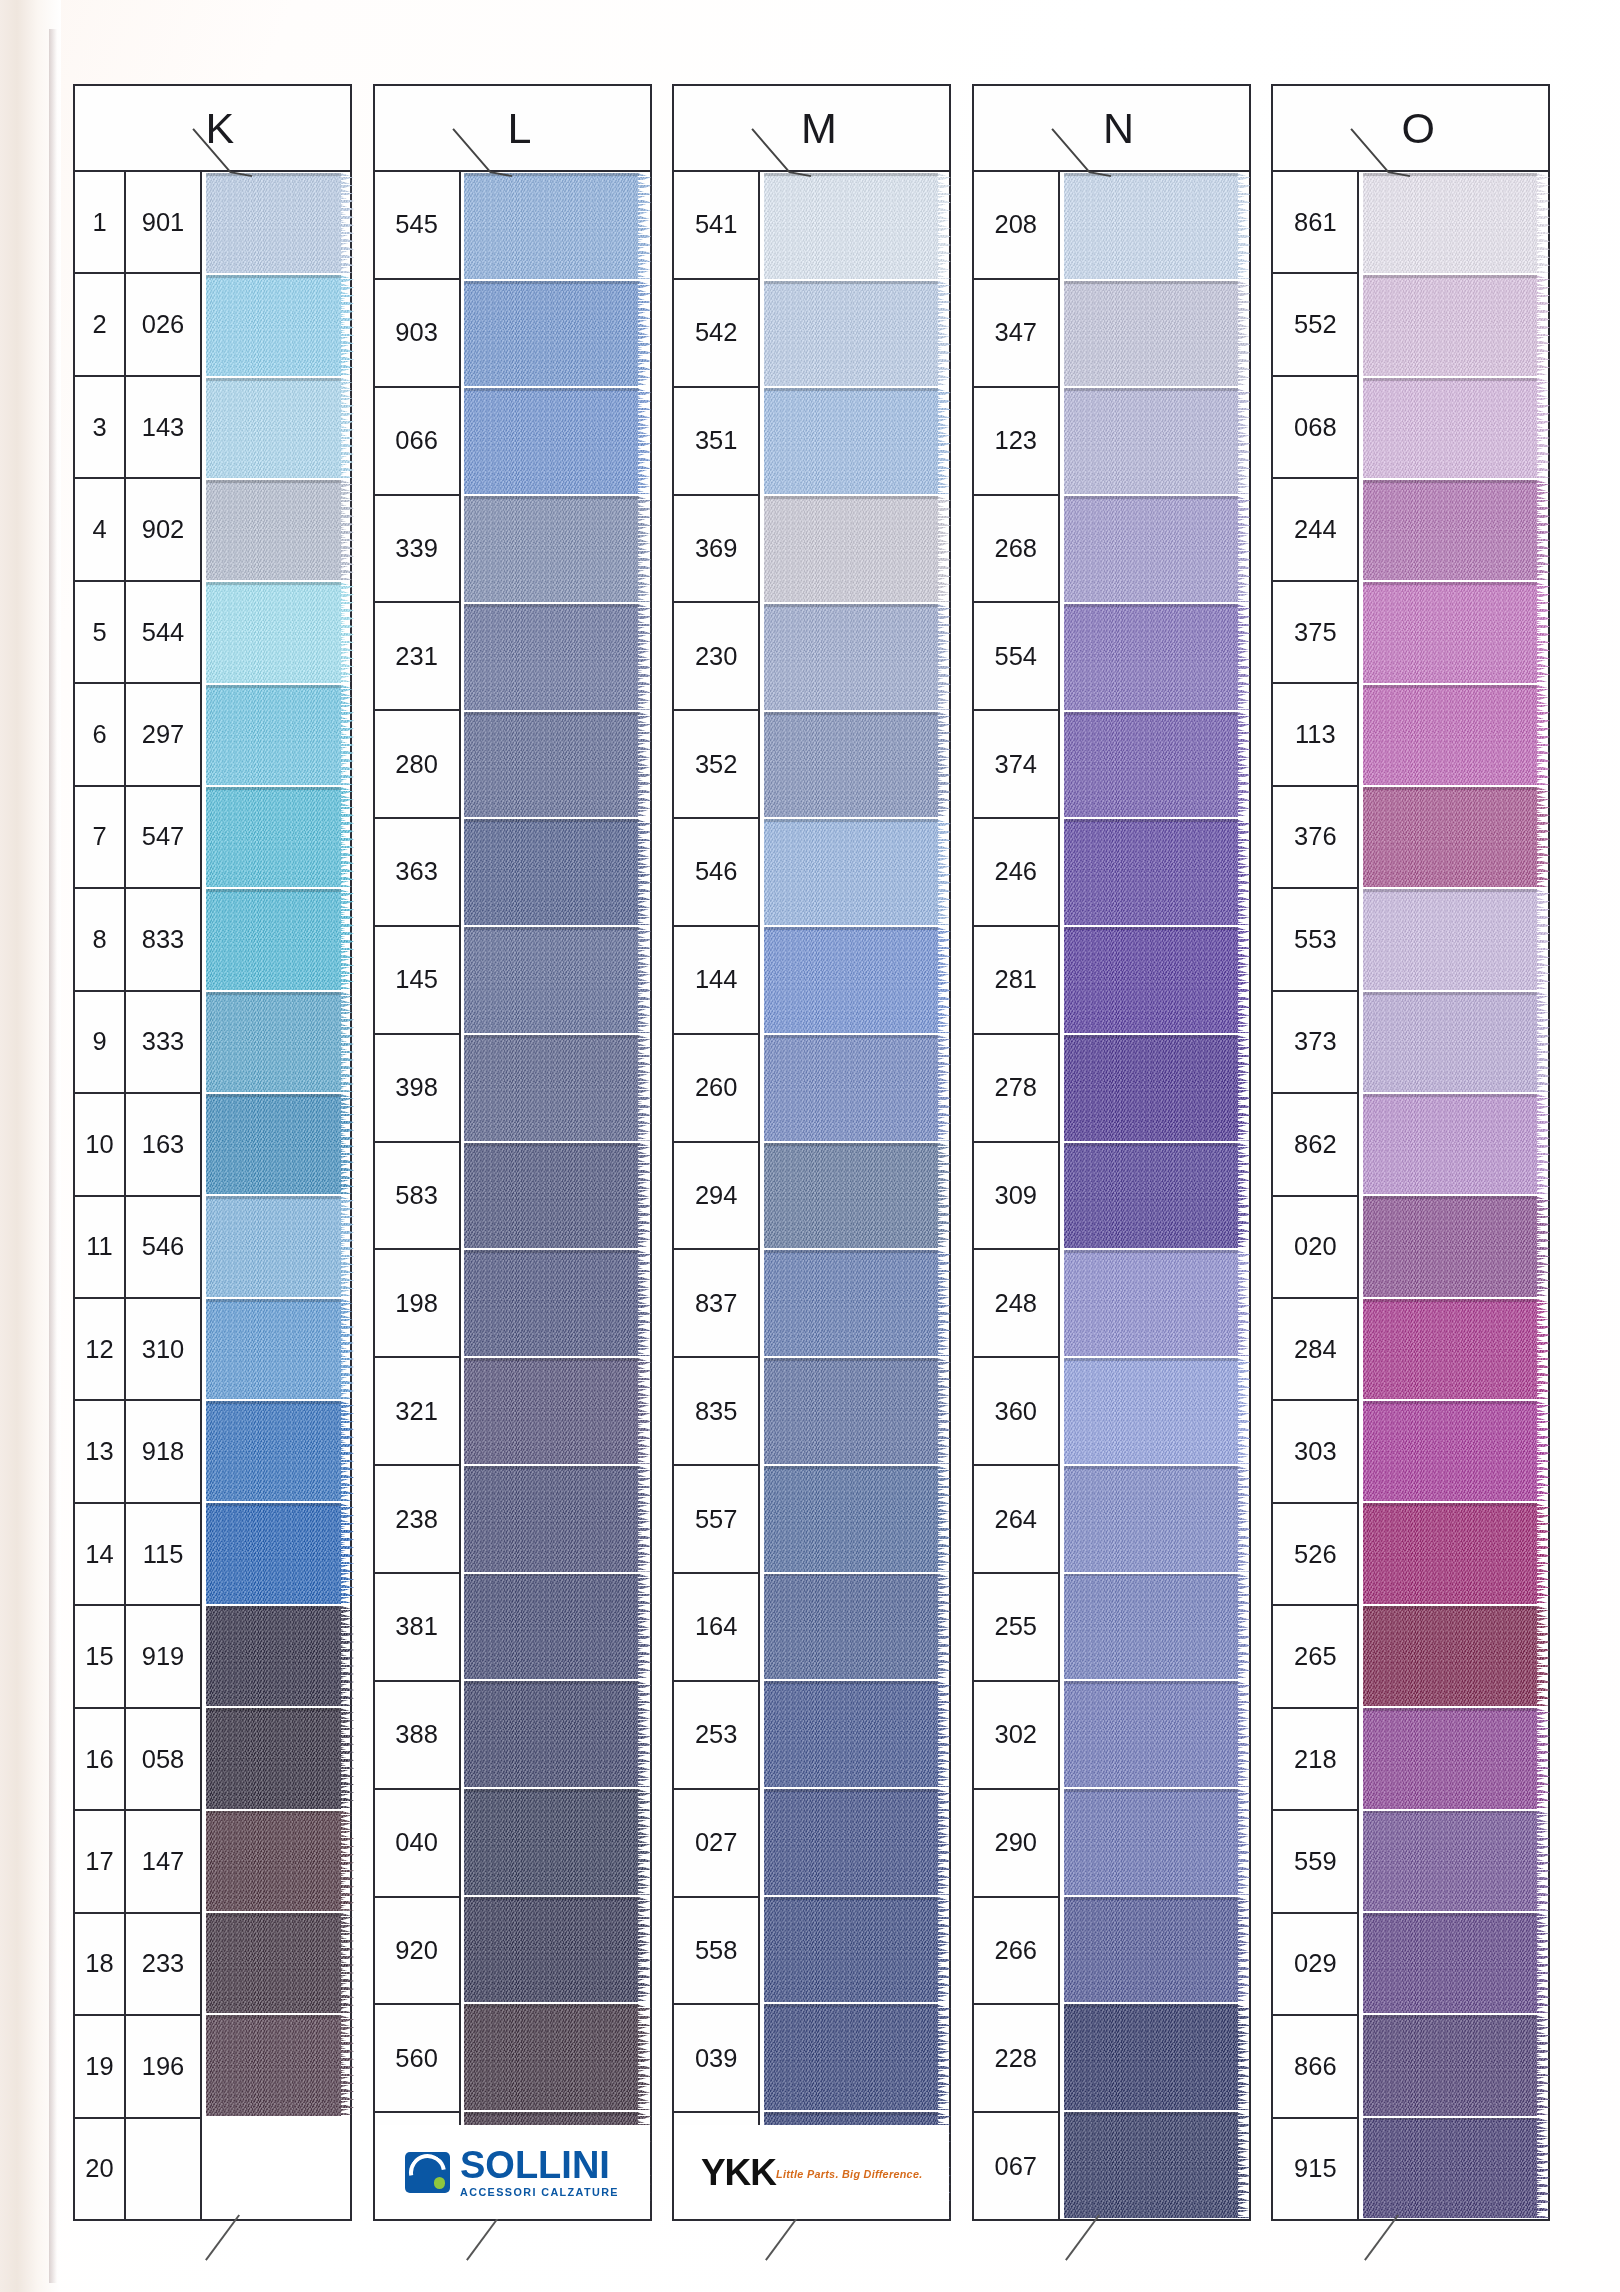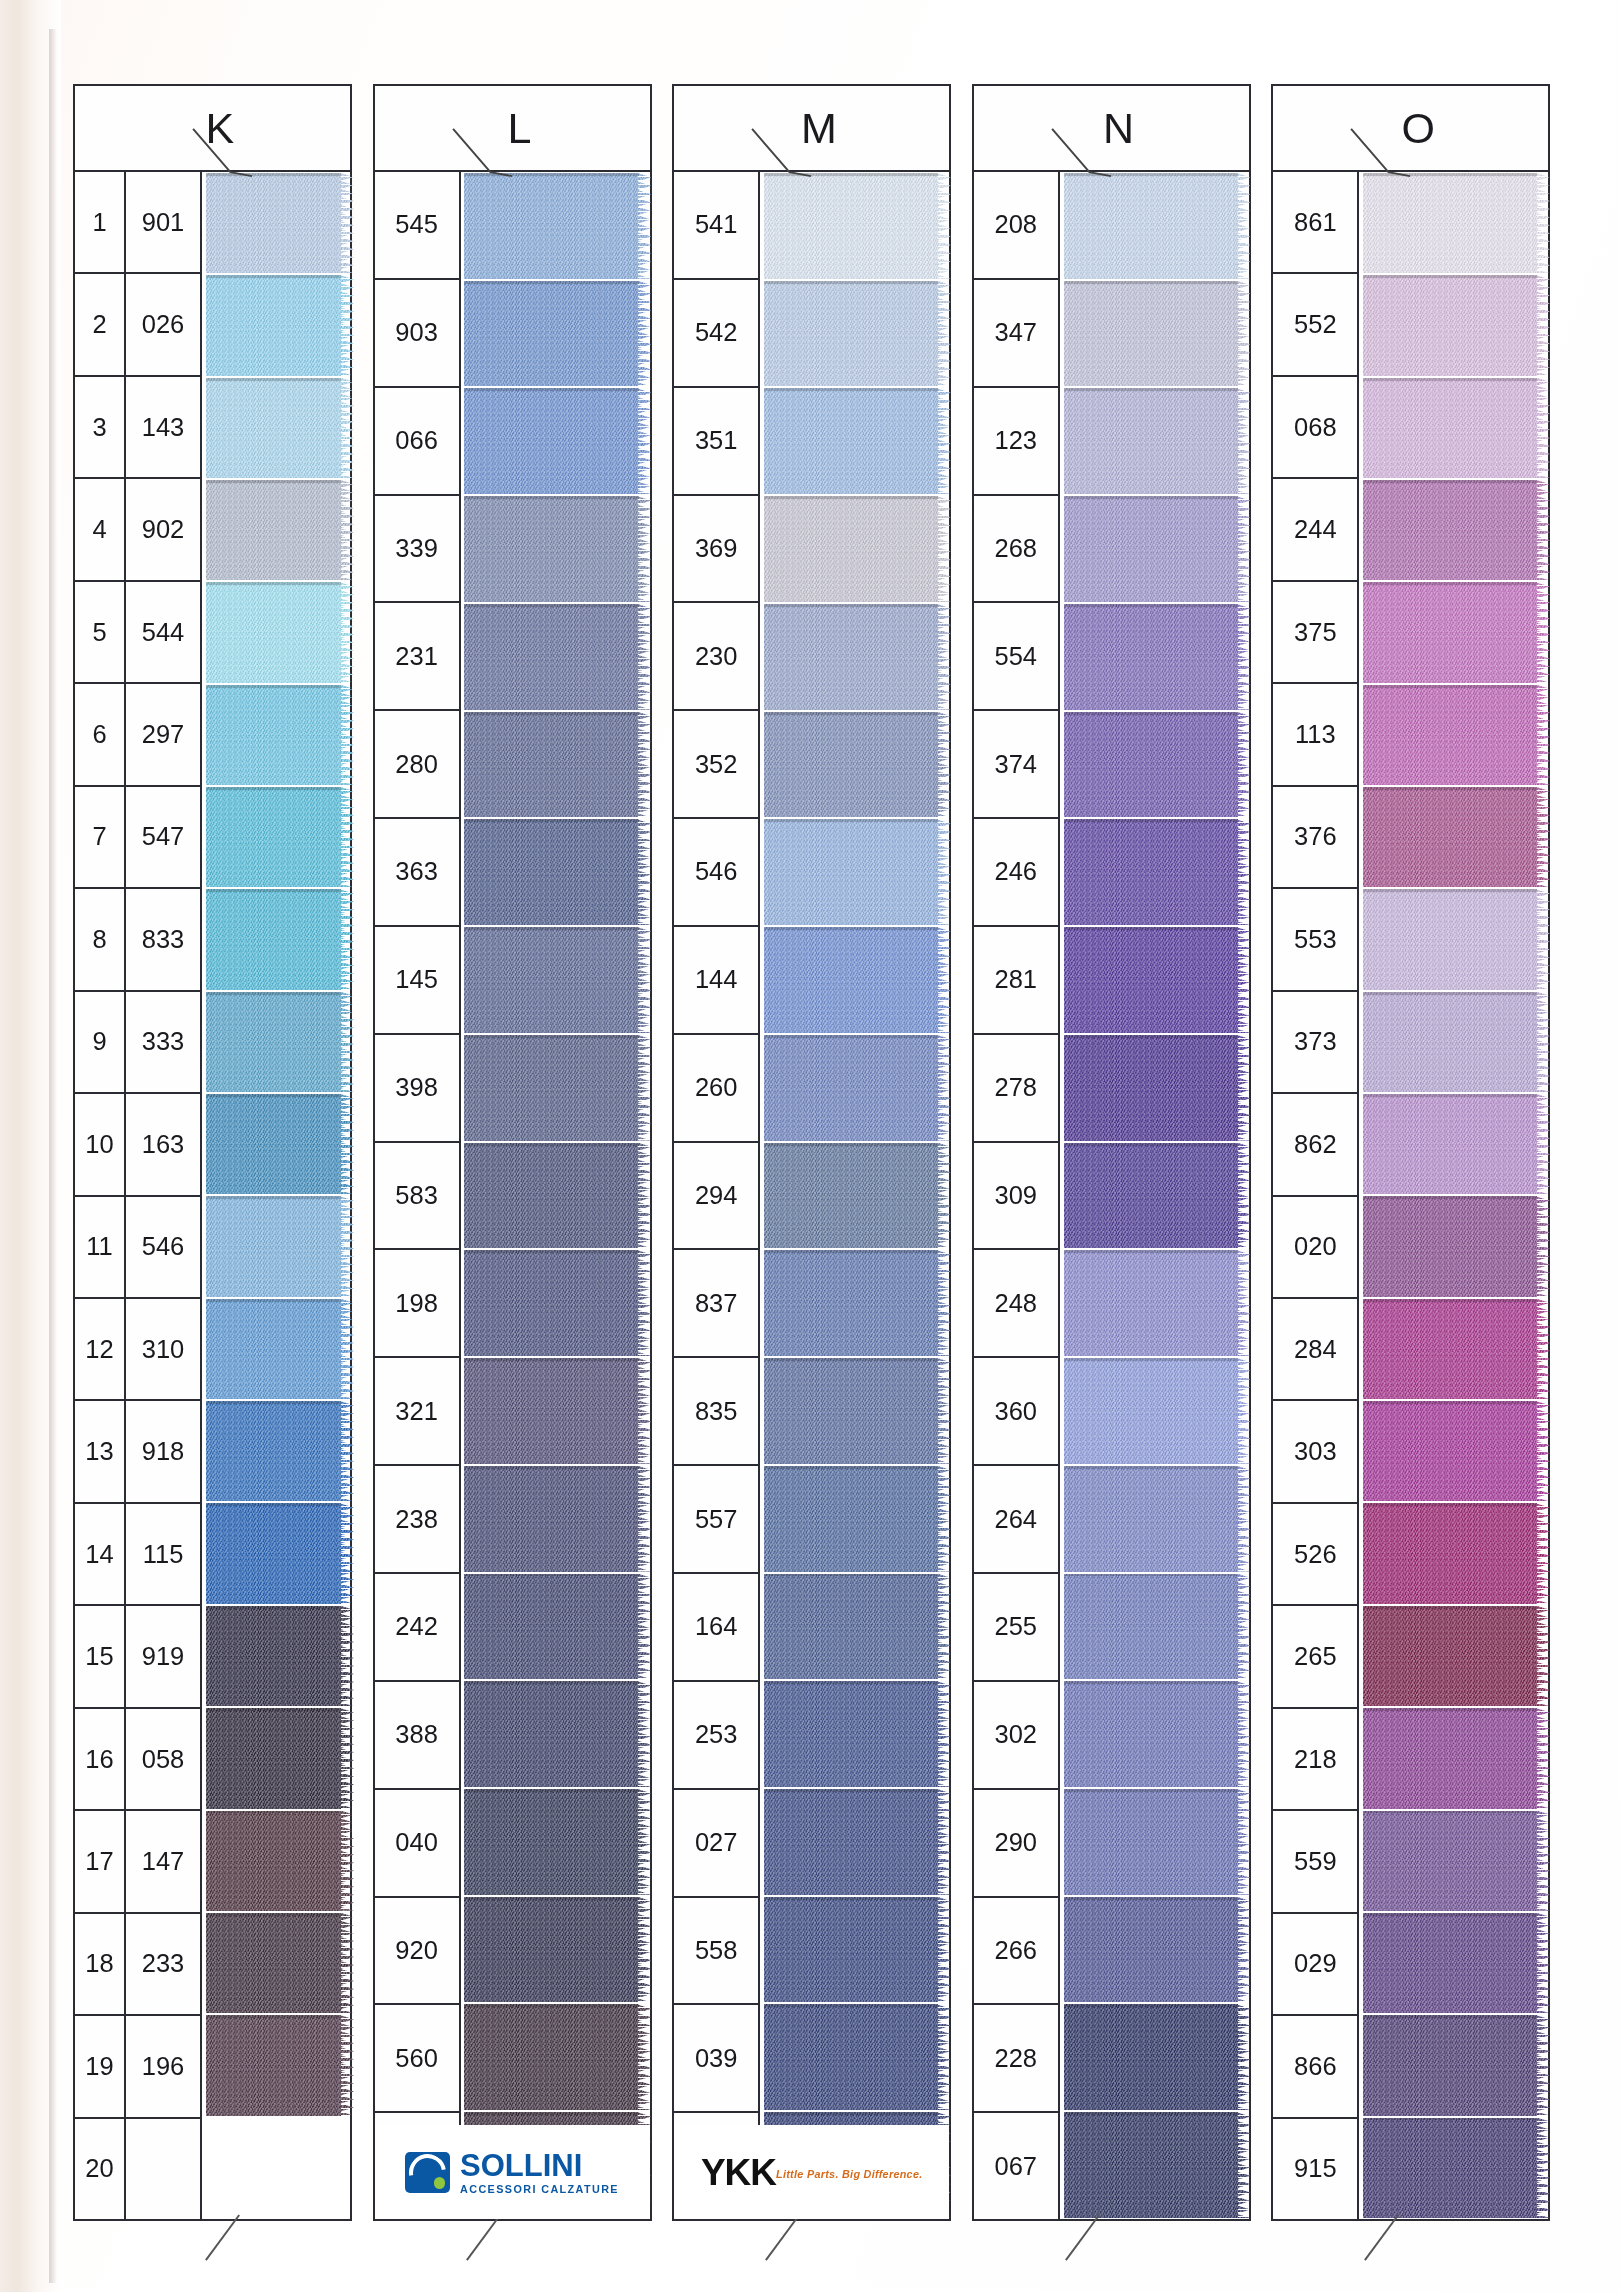--- a/index.html
+++ b/index.html
@@ -152,21 +152,21 @@
     content:""; position:absolute; width:29px; height:29px;
     border: 4.9px solid #ffffff; border-radius: 50%;
     border-right-color: transparent; border-bottom-color: transparent;
     transform: rotate(35deg);
   }
   .sollini-mark::after {
     content:""; position:absolute; width:11.8px; height:11.8px;
     background:#8ec63f; border-radius:50%; right:4.9px; bottom:3.9px;
   }
   .sollini-text { display:flex; flex-direction:column; line-height:1; }
-  .sollini-name { font-size:31px; font-weight:bold; color:#0a57a4; letter-spacing:0px; }
+  .sollini-name { font-size:38px; font-weight:bold; color:#0a57a4; letter-spacing:0px; }
   .sollini-sub { font-size:10.8px; font-weight:bold; color:#0a57a4; letter-spacing:1.4px; margin-top:2.9px; }
   .ykk { display:flex; flex-direction:row; align-items:center; line-height:1; }
   .ykk-name { font-size:37px; font-weight:bold; color:#111; letter-spacing:-1px; }
   .ykk-sub { font-size:10.8px; color:#d66a1a; font-style:italic; font-weight:bold; margin-top:3.9px; letter-spacing:0.3px; }
 
   .blank-cell { background:#fefefe; }
 </style>
 </head>
 <body>
 
@@ -327,21 +327,21 @@
             <div class="cell">339</div>
             <div class="cell">231</div>
             <div class="cell">280</div>
             <div class="cell">363</div>
             <div class="cell">145</div>
             <div class="cell">398</div>
             <div class="cell">583</div>
             <div class="cell">198</div>
             <div class="cell">321</div>
             <div class="cell">238</div>
-            <div class="cell">242</div>
+            <div class="cell">381</div>
             <div class="cell">388</div>
             <div class="cell">040</div>
             <div class="cell">920</div>
             <div class="cell">560</div>
             <div class="cell">960</div>
           </div>
           <div class="swatch-col">
             <div class="swatch">
               <div class="swatch-inner" style="background-image: repeating-linear-gradient(115deg, rgba(255, 255, 255, 0.3) 0px, rgba(255, 255, 255, 0.3) 1.6px, rgba(0, 0, 0, 0.07) 1.6px, rgba(0, 0, 0, 0.07) 3.1px), repeating-linear-gradient(65deg, rgba(255, 255, 255, 0.16) 0px, rgba(255, 255, 255, 0.16) 1.4px, rgba(0, 0, 0, 0.05) 1.4px, rgba(0, 0, 0, 0.05) 2.7px), linear-gradient(rgb(137, 174, 222), rgb(137, 174, 222));"></div>
               <div class="swatch-shadow"></div>

